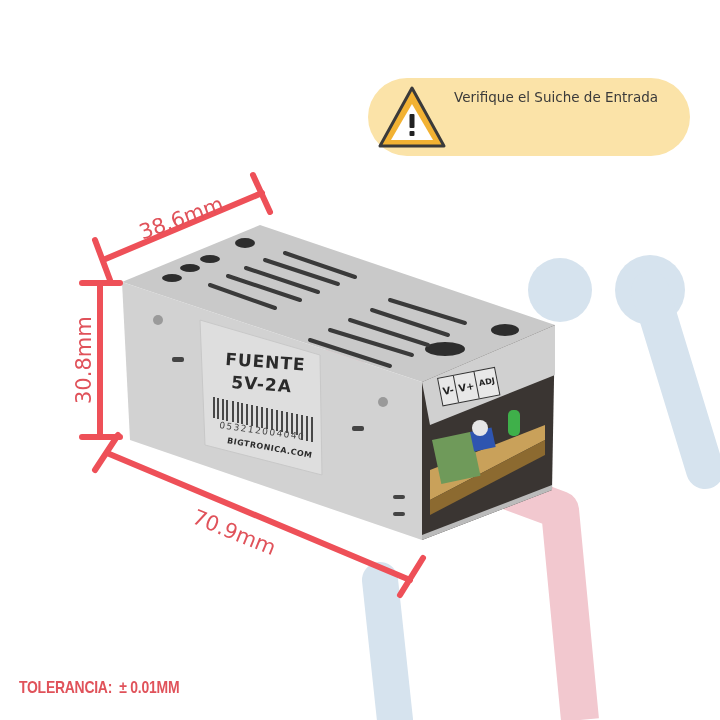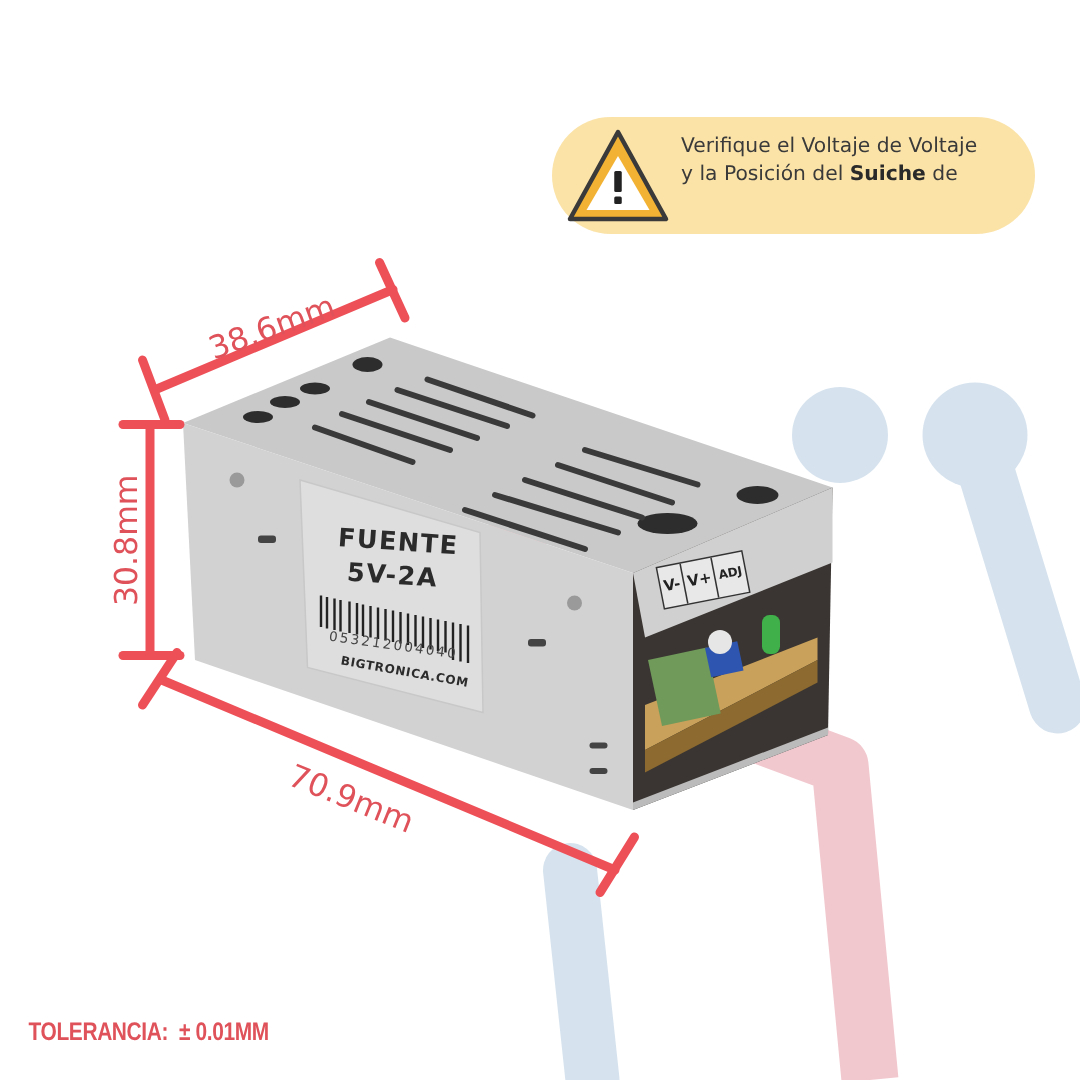--- a/index.html
+++ b/index.html
@@ -180,20 +180,19 @@
 </div>
 
 <div class="warning">
   <svg class="warning-icon" viewBox="0 0 72 66">
     <polygon points="36,4 68,62 4,62" fill="#f2b233" stroke="#3a3a3a" stroke-width="3" stroke-linejoin="round"></polygon>
     <polygon points="36,20 57,56 15,56" fill="#ffffff"></polygon>
     <rect x="33.5" y="30" width="5" height="14" rx="1" fill="#222"></rect>
     <rect x="33.5" y="47" width="5" height="5" rx="1" fill="#222"></rect>
   </svg>
   <div class="warning-text">
-    <div>Verifique el Voltaje de Voltaje</div>
-    <div><span>y la Posición del </span><b>Suiche</b><span> de</span></div>
+    <div>Verifique el Suiche de Entrada</div>
   </div>
 </div>
 
 <div class="tolerance">
   <span>TOLERANCIA:</span>&nbsp;&nbsp;<span>± 0.01MM</span>
 </div>
 
 </body></html>

